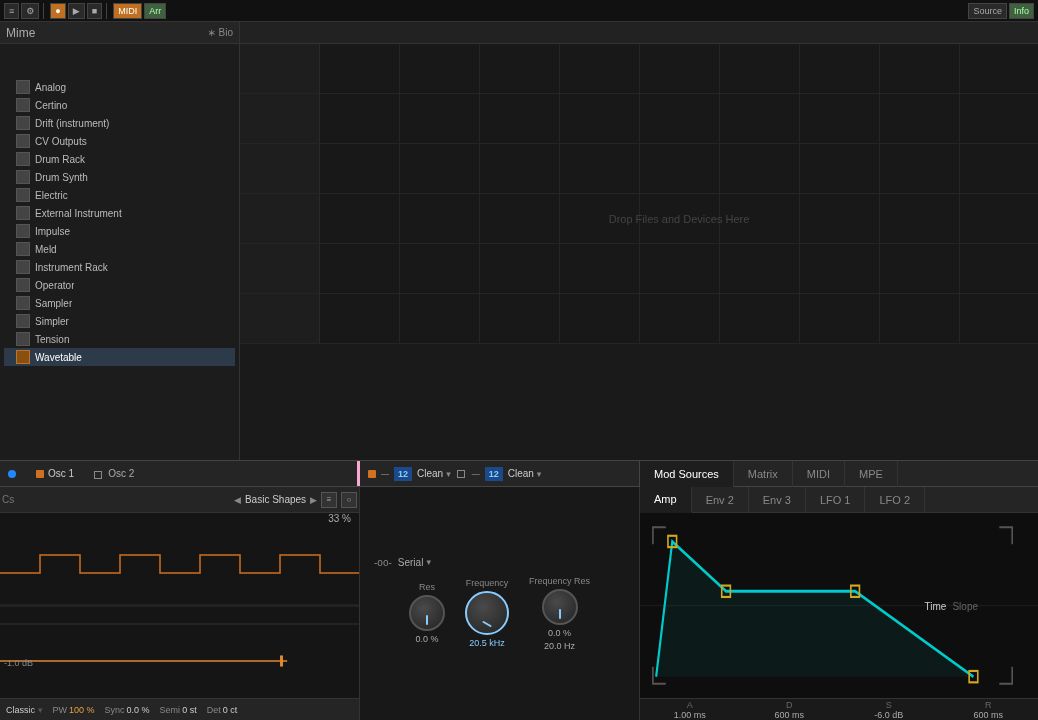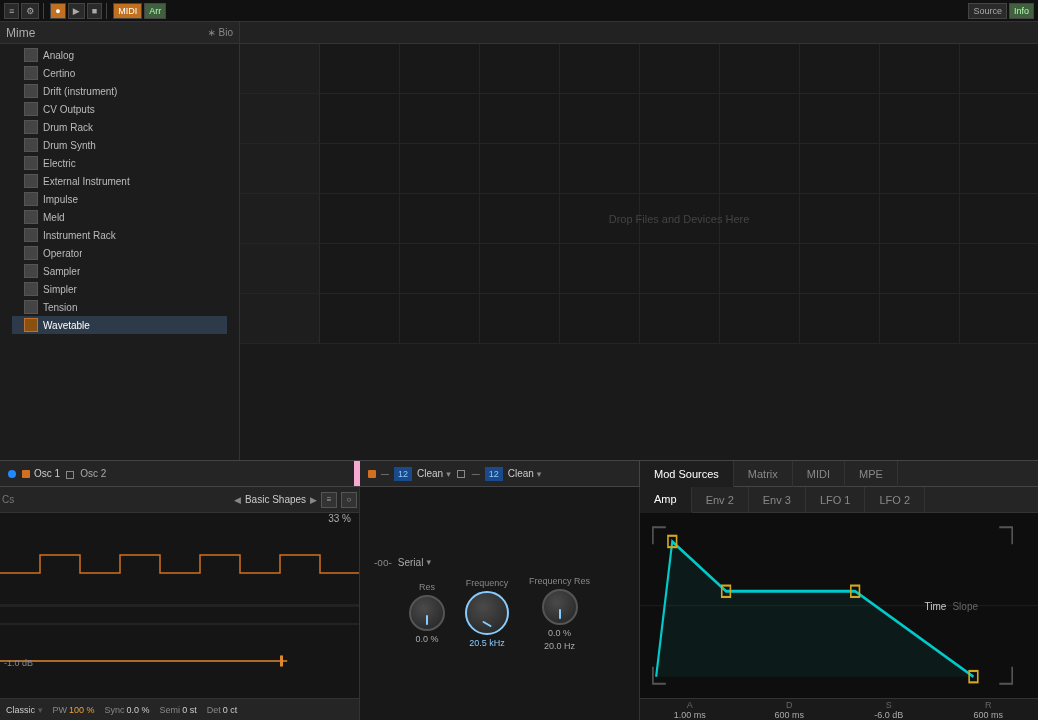--- a/index.html
+++ b/index.html
@@ -80,21 +80,22 @@
       font-size: 12px;
     }
     .sidebar-header-right {
       color: #888;
       font-size: 10px;
     }
 
     .sidebar-list {
       flex: 1;
       overflow-y: auto;
-      padding: 2px 12px;
+      padding: 2px 4px;
+      margin-top: 32px;
     }
     .sidebar-item {
       display: flex;
       align-items: center;
       padding: 2px 6px 2px 12px;
       cursor: pointer;
       height: 18px;
     }
     .sidebar-item.selected { background: #2c3a4a; }
     .sidebar-item-icon {
@@ -488,20 +489,21 @@
     }
 
     .filter-num-badge2 {
       background: #1a4a8a;
       color: #88ccff;
       font-size: 9px;
       padding: 0 4px;
       height: 14px;
       display: inline-flex;
       align-items: center;
+      font-weight: bold;
     }
 
     .small-box {
       width: 8px;
       height: 8px;
       border: 1px solid #888;
       display: inline-block;
       margin-right: 2px;
     }
   </style>
@@ -646,21 +648,21 @@
       </div>
     </div>
   </div>
 
 </div>
 
 <div class="instrument-panel">
 
   <div style="display:flex; height:26px; border-bottom:1px solid #444; background:#252525;">
 
-    <div style="display:flex; align-items:center; gap:6px; padding:0 8px; border-right:6px solid #f9a8d4; min-width:360px;">
+    <div style="display:flex; align-items:center; gap:20px; padding:0 8px; border-right:3px solid #f9a8d4; min-width:360px;">
 
       <div style="width:8px;height:8px;border-radius:50%;background:#2288ff;"></div>
       <div style="display:flex;align-items:center;gap:4px;">
         <div class="osc-dot orange"></div>
         <span style="font-size:10px;color:#ccc;">Osc 1</span>
       </div>
       <div style="display:flex;align-items:flex-end;gap:4px;">
         <span class="small-box"></span>
         <span style="font-size:10px;color:#aaa;">Osc 2</span>
       </div>

